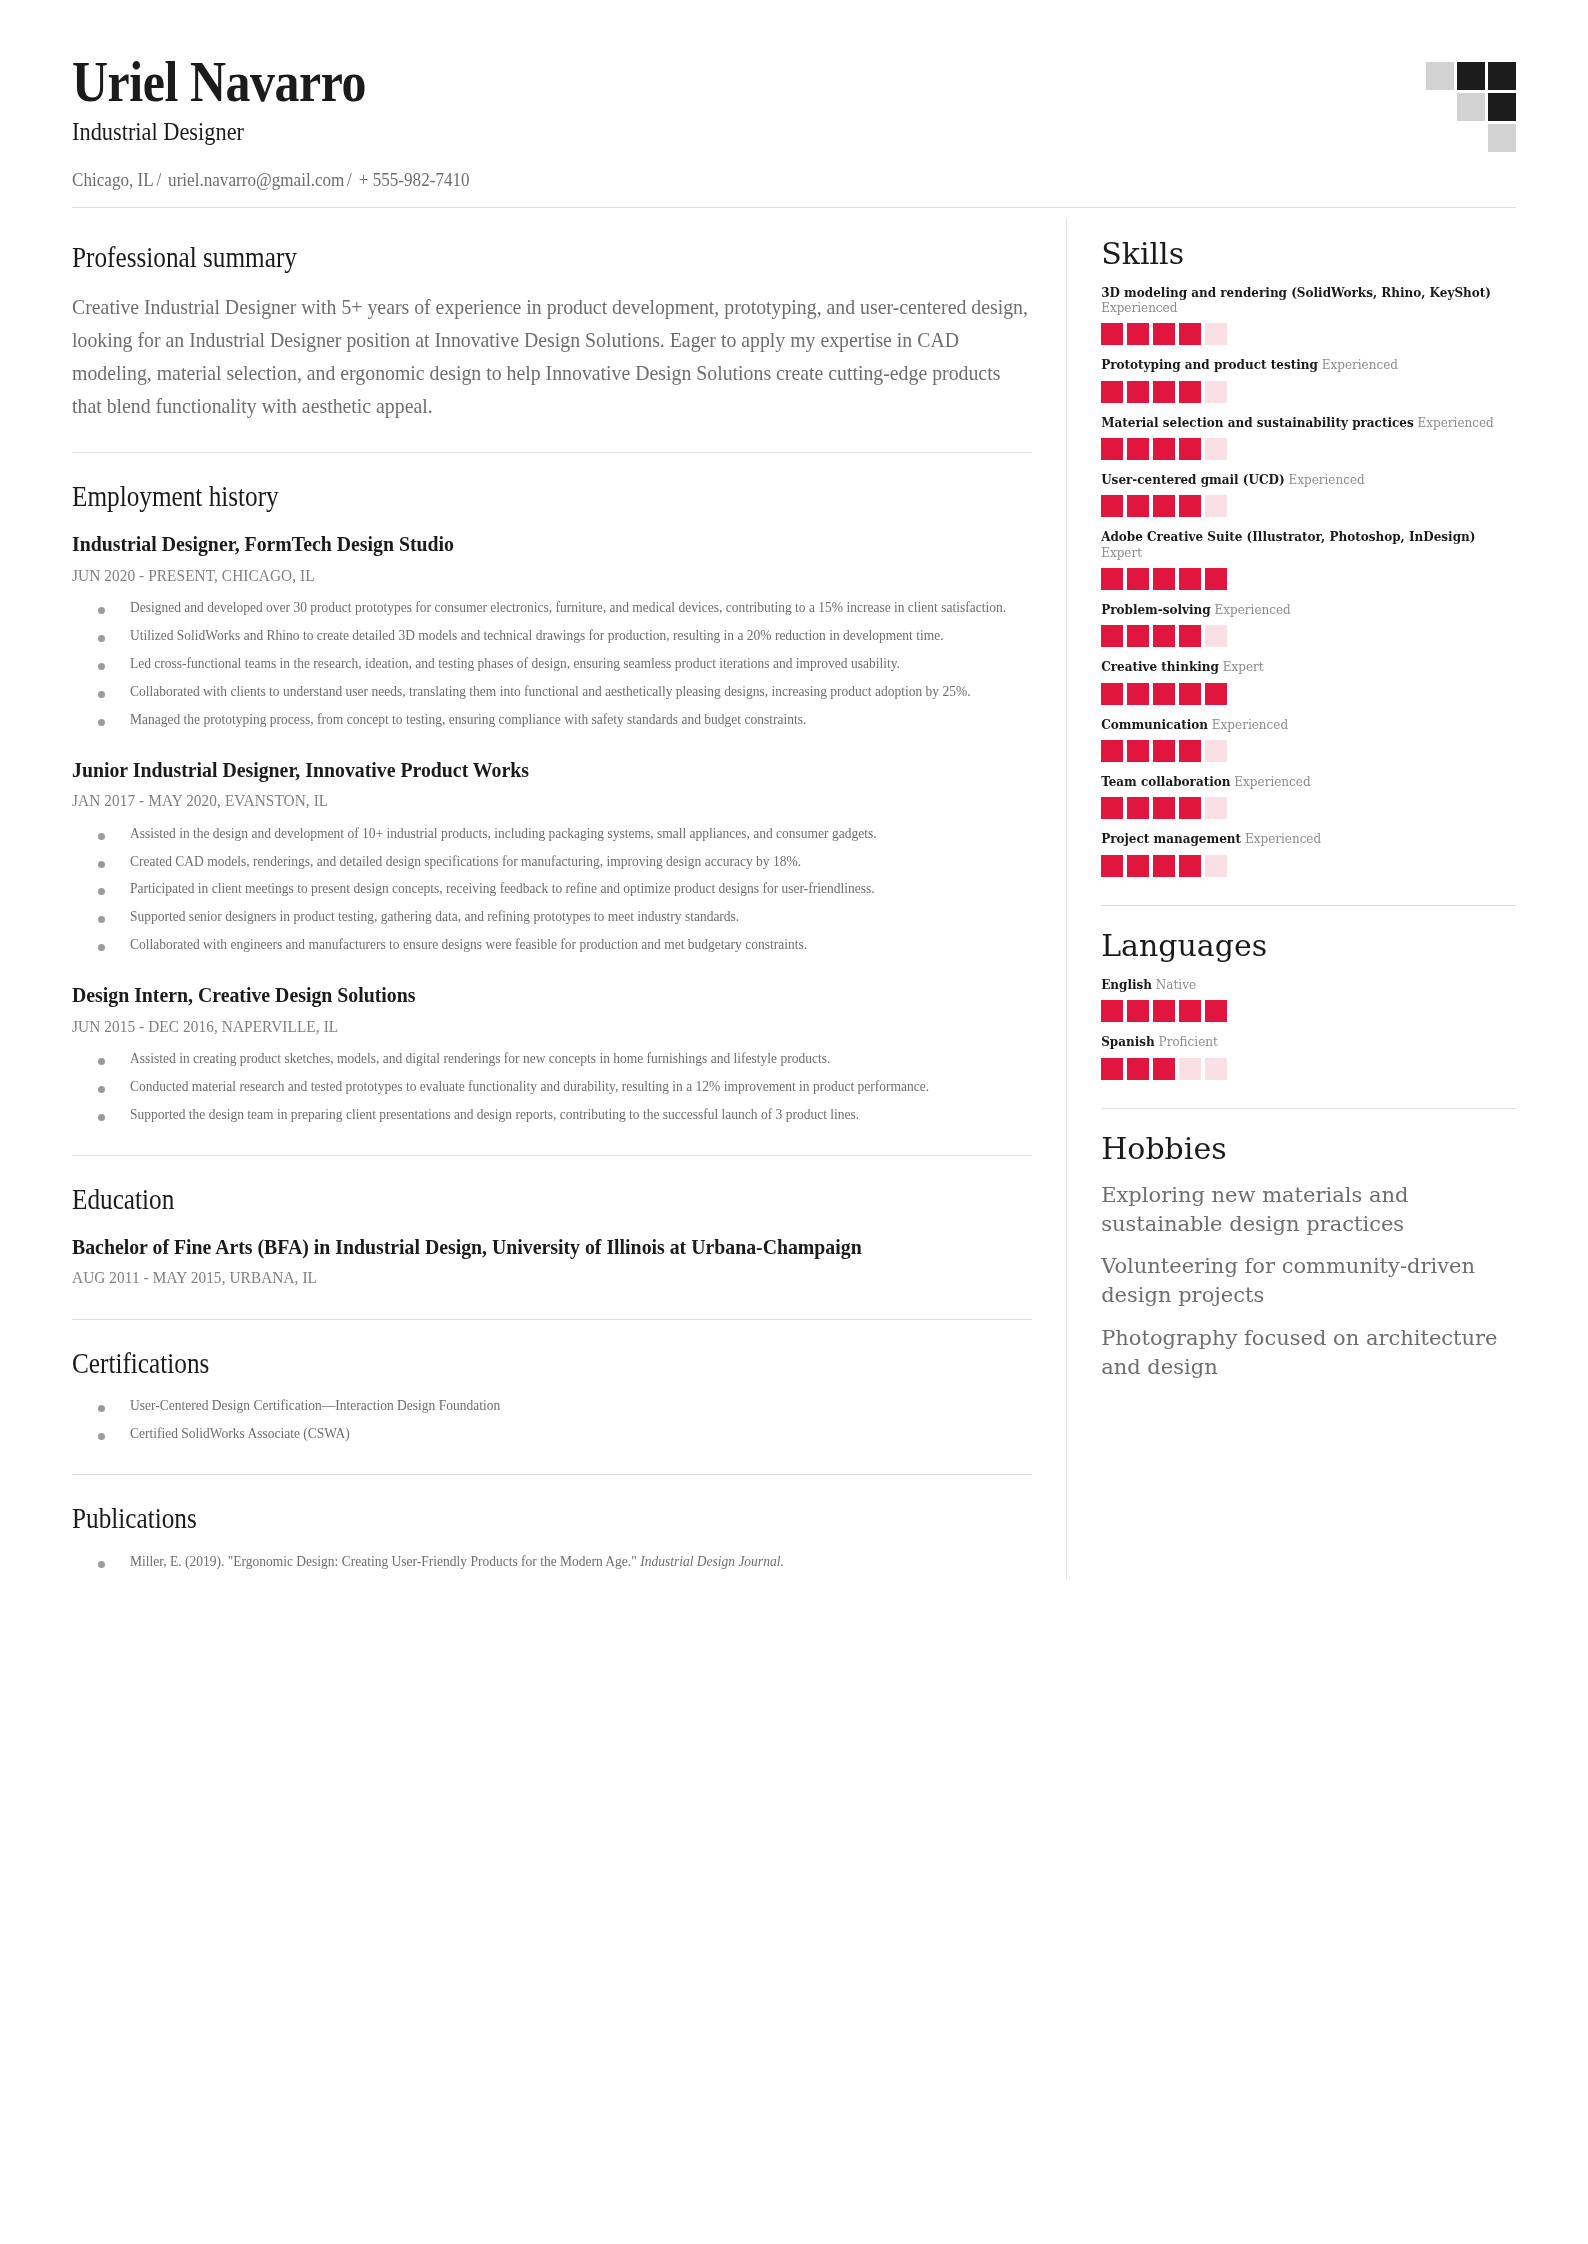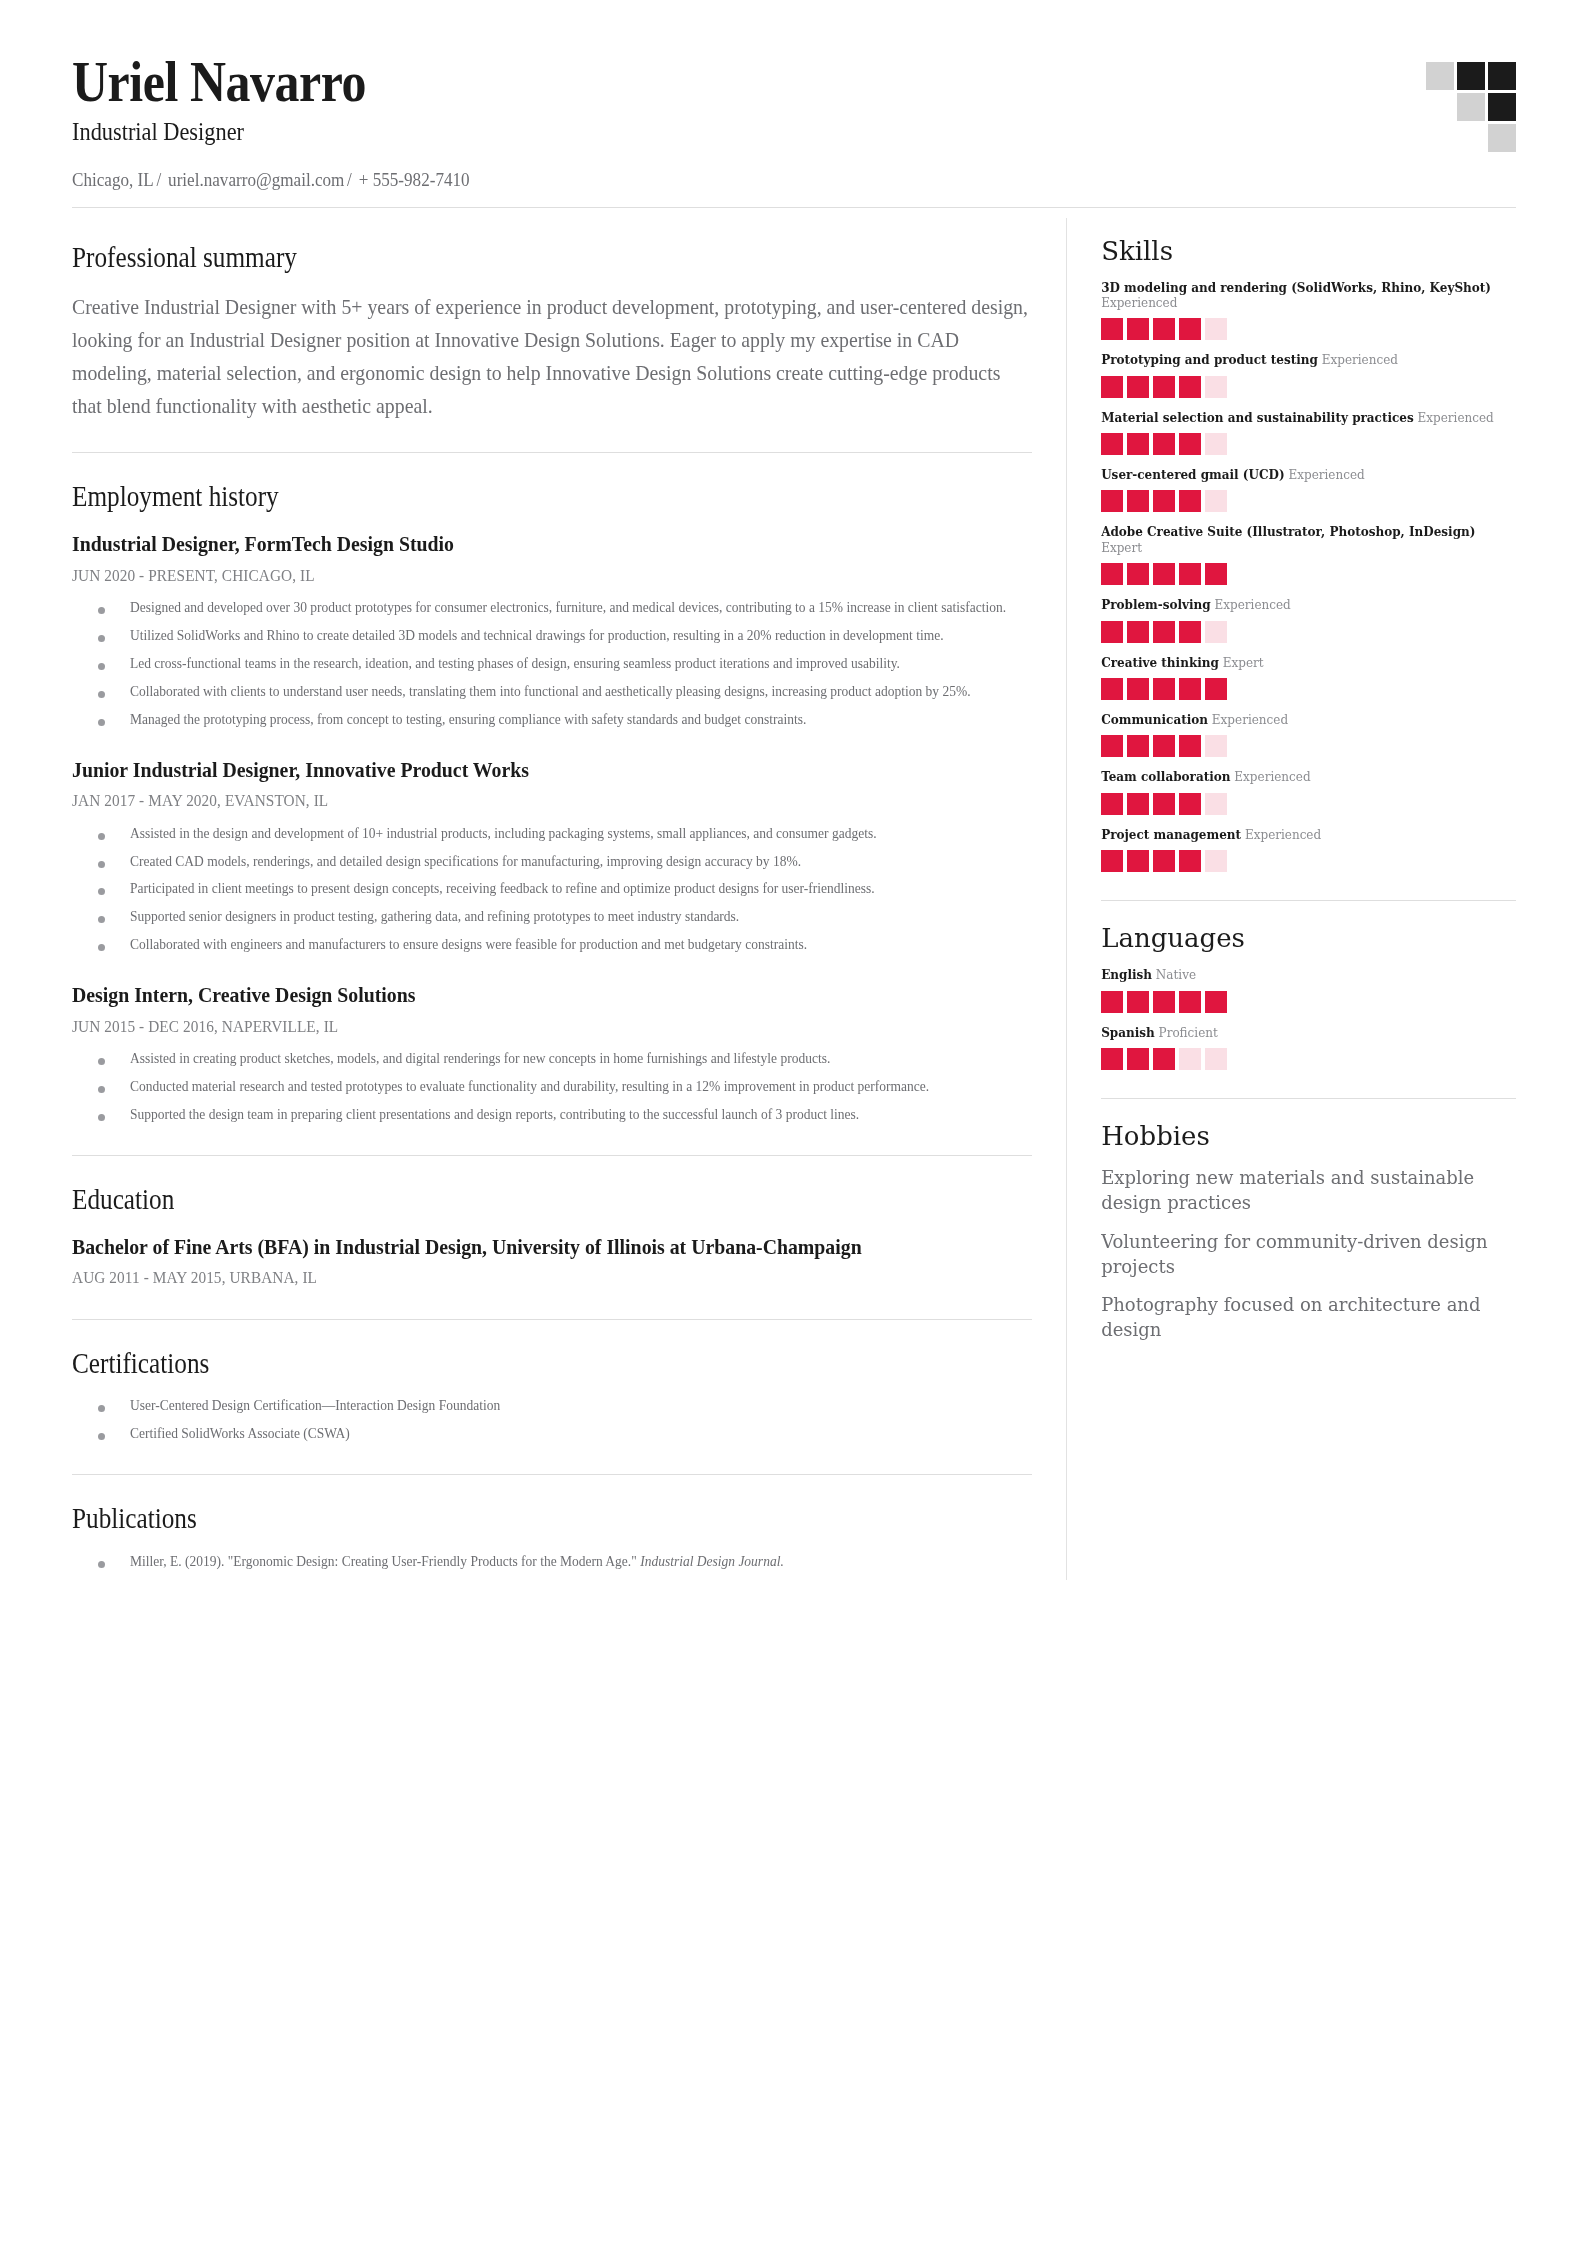--- a/index.html
+++ b/index.html
@@ -89,42 +89,42 @@
   }
   .edu-title {
     font-size:22px; font-weight:700; color:#1b1b1b; line-height:1.25;
     transform:scaleX(0.9); transform-origin:left center;
   }
   .pub-em { font-style:italic; }
 
   
   .side-title {
     font-family:"DejaVu Serif", serif;
-    font-size:26px; color:#1b1b1b; font-weight:400;
+    font-size:30px; color:#1b1b1b; font-weight:400;
     line-height:1.2; margin:22px 0 14px 0;
   }
   .side-rule { height:1px; background:#dedede; margin-top:28px; }
   .skill { margin-bottom:13px; }
   .skill-name {
     font-family:"DejaVu Serif", serif;
     font-size:12px; font-weight:700; color:#1b1b1b;
     line-height:1.28;
   }
   .skill-level {
     font-family:"DejaVu Serif", serif;
     font-weight:400; color:#8b8c90;
   }
   .rating { display:flex; gap:4px; margin-top:7px; }
   .rating span { display:block; width:22px; height:22px; }
   .rating span.on { background:#e0163f; }
   .rating span.off { background:#fadfe5; }
 
   .hobby {
     font-family:"DejaVu Serif", serif;
-    font-size:18px; line-height:1.38; color:#6d6e72;
+    font-size:21px; line-height:1.38; color:#6d6e72;
     margin-bottom:14px;
   }
 </style>
 </head>
 <body>
 
 <div class="page">
 
   <div class="header">
     <div class="name">Uriel Navarro</div>

